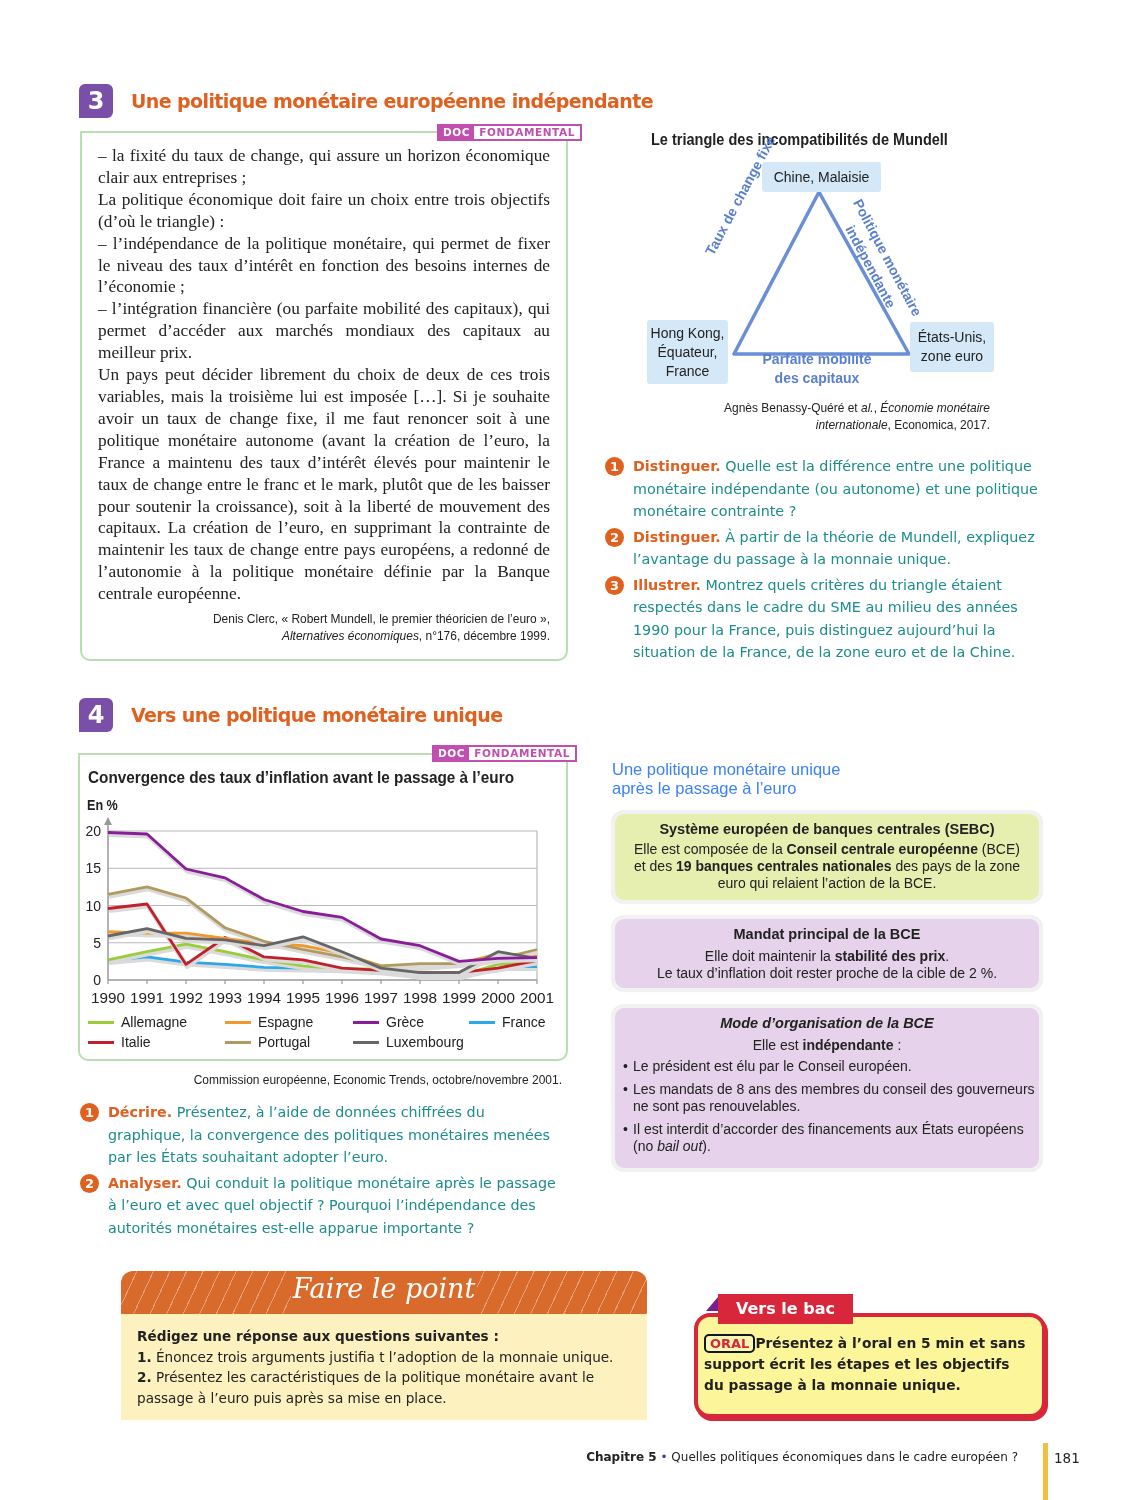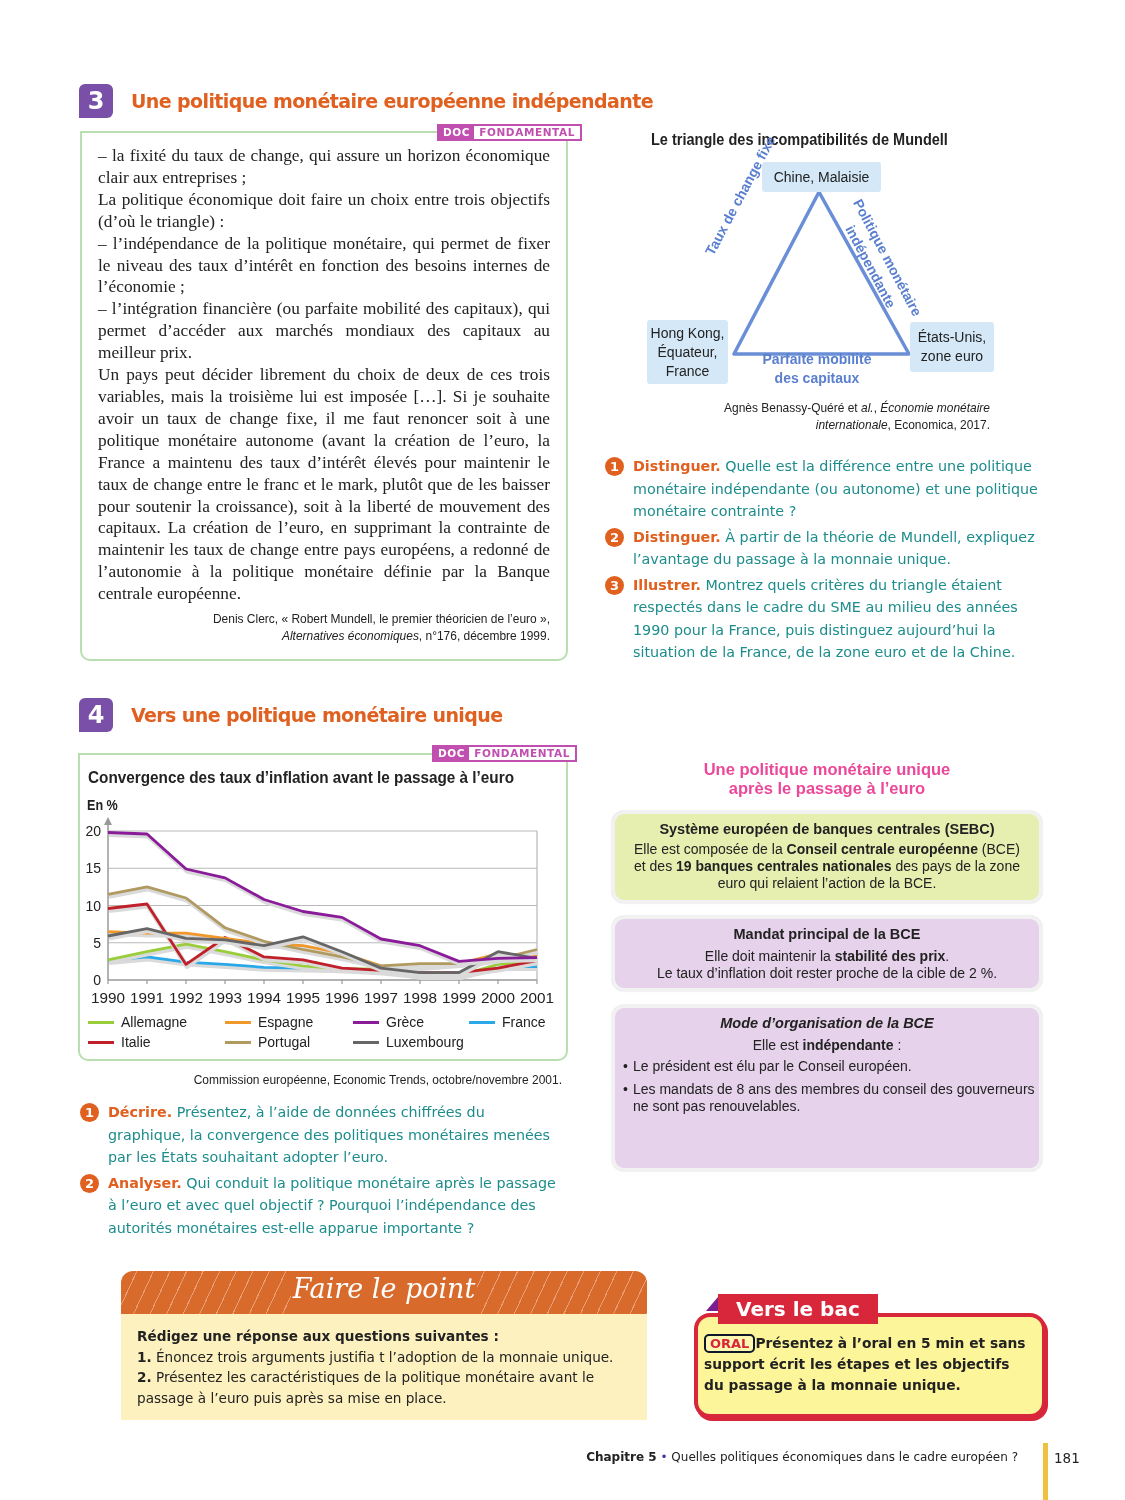--- a/index.html
+++ b/index.html
@@ -37,41 +37,41 @@
   .tri-box { position: absolute; background: #d4e8f7; border-radius: 3px; font-size: 14px; color: #222;
     text-align: center; line-height: 19px; display: flex; align-items: center; justify-content: center; }
   .tri-label { position: absolute; color: #5a7fcf; font-weight: bold; font-size: 14px; white-space: nowrap; line-height: 19px; }
 
   .chart-title { position: absolute; font-weight: bold; font-size: 17px; color: #222; white-space: nowrap;
     transform: scaleX(0.9); transform-origin: left; }
   .legend { position: absolute; font-size: 14px; color: #222; }
   .legend-item { position: absolute; display: flex; align-items: center; white-space: nowrap; }
   .legend-item .sw { width: 26px; height: 3px; margin-right: 7px; }
 
-  .right-title { position: absolute; text-align: center; font-weight: bold; font-size: 16.5px; line-height: 19px; color: #ec4899; }
+  .right-title { position: absolute; text-align: left; font-weight: normal; font-size: 16.5px; line-height: 19px; color: #3b82f6; }
   .info-box { position: absolute; border-radius: 12px; border: 3px solid #f2f2f2; box-shadow: 0 0 2px #ccc;
     text-align: center; font-size: 14px; line-height: 17px; color: #222; padding-top: 7px; }
   .info-box .h { font-weight: bold; font-size: 14.5px; margin-bottom: 3px; }
   .info-box ul { list-style: none; text-align: left; padding-left: 8px; margin-top: 4px; }
   .info-box li { position: relative; padding-left: 10px; margin-bottom: 6px; }
   .info-box li::before { content: "•"; position: absolute; left: 0; }
 
   .fp-head { position: absolute; left: 121px; top: 1271px; width: 526px; height: 43px; border-radius: 12px 12px 0 0;
     background: repeating-linear-gradient(115deg, #d86a2c 0px, #d86a2c 14px, #e8a07a 14px, #e8a07a 15px); }
   .fp-head span { position: absolute; left: 0; right: 0; text-align: center; top: 2px; color: #fff;
     font-family: "DejaVu Serif", serif; font-style: italic; font-size: 27px; }
   .fp-title-bg { position:absolute; left: 170px; right: 170px; top: 0; bottom: 0; background:#d86a2c; }
   .fp-body { position: absolute; left: 121px; top: 1314px; width: 526px; height: 106px; background: #fdf1c0;
     font-family: "DejaVu Sans", sans-serif; font-size: 13.6px; line-height: 20.5px; padding: 12px 16px; color: #222; }
   .fp-body .b { font-weight: bold; }
 
   .bac-box { position: absolute; left: 694px; top: 1313px; width: 352px; height: 105px; background: #fcf59a;
     border: 4px solid #d8263a; border-radius: 16px; box-shadow: 2px 3px 0 #d8263a; }
   .bac-banner { position: absolute; left: 718px; top: 1294px; height: 30px; background: #d8263a; color: #fff;
-    font-weight: bold; font-size: 20px; padding: 0 18px; line-height: 30px; font-family: "DejaVu Sans", sans-serif; }
+    font-weight: bold; font-size: 16px; padding: 0 18px; line-height: 30px; font-family: "DejaVu Sans", sans-serif; }
   .bac-tri { position: absolute; left: 706px; top: 1297px; width: 0; height: 0; border-left: 12px solid transparent;
     border-bottom: 14px solid #7a1f8f; }
   .bac-text { position: absolute; left: 704px; top: 1333px; width: 330px; font-family: "DejaVu Sans", sans-serif;
     font-weight: bold; font-size: 13.8px; line-height: 21px; color: #222; }
   .oral { display: inline-block; border: 2px solid #0f172a; color: #d8263a; border-radius: 5px; padding: 0 4px;
     line-height: 15px; font-size: 13px; margin-right: 0; background: #fff8b0; }
 
   .footer { position: absolute; top: 1450px; right: 100px; font-family: "DejaVu Sans", sans-serif; font-size: 12px; color: #222; white-space: nowrap; }
   .footer b { font-weight: bold; }
   .footer .dot { color: #3a3aa0; }
@@ -275,20 +275,21 @@
   <div><span>Elle doit maintenir la </span><b>stabilité des prix</b><span>.</span></div>
   <div>Le taux d’inflation doit rester proche de la cible de 2 %.</div>
 </div>
 
 <div class="info-box" style="left:612px; top:1005px; width:430px; height:166px; background:#e6d2ea;">
   <div class="h" style="margin-bottom:5px;font-style:italic;">Mode d’organisation de la BCE</div>
   <div><span>Elle est </span><b>indépendante</b><span> :</span></div>
   <ul>
     <li>Le président est élu par le Conseil européen.</li>
     <li>Les mandats de 8 ans des membres du conseil des gouverneurs ne sont pas renouvelables.</li>
+    <li><span>Il est interdit d’accorder des financements aux États européens (no </span><i>bail out</i><span>).</span></li>
   </ul>
 </div>
 
 <div class="fp-head">
   <div class="fp-title-bg"></div>
   <span>Faire le point</span>
 </div>
 <div class="fp-body">
   <div class="b">Rédigez une réponse aux questions suivantes :</div>
   <div><b>1.</b><span> Énoncez trois arguments justifia  t l’adoption de la monnaie unique.</span></div>

